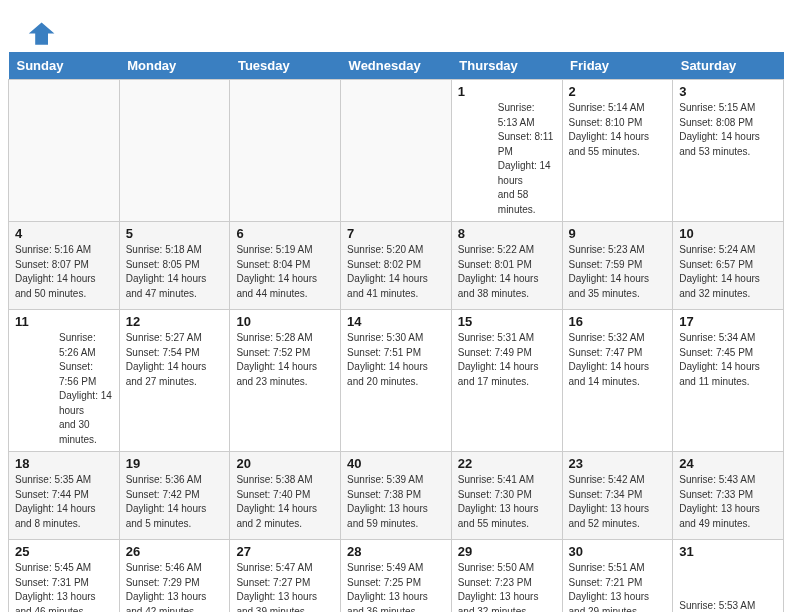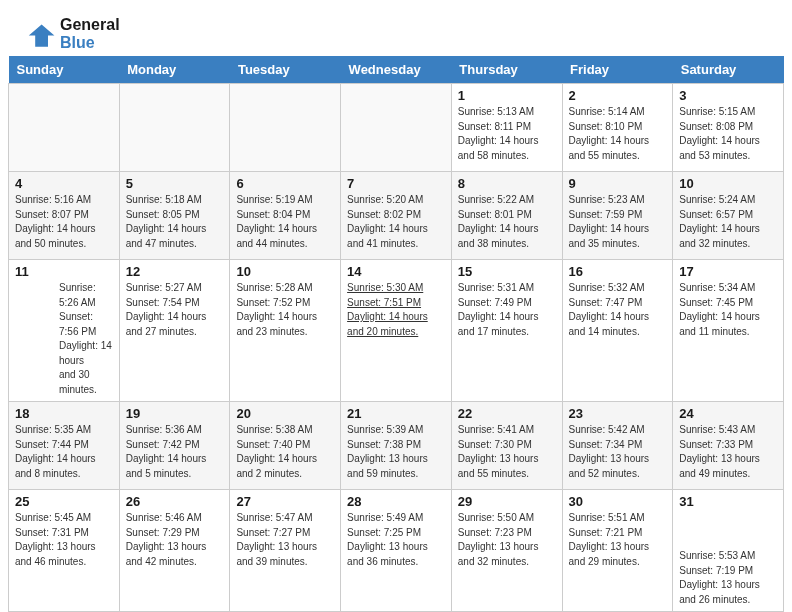--- a/index.html
+++ b/index.html
@@ -85,24 +85,20 @@
   </style>
 </head>
 <body>
 
 <div class="header">
   <div class="logo">
     <svg class="logo-icon" viewBox="0 0 40 40">
       <rect x="0" y="0" width="40" height="40" fill="white"></rect>
       <polygon points="22,8 38,22 30,22 30,36 14,36 14,22 6,22" fill="#3a7fc1"></polygon>
     </svg>
-    <div>
-      <div style="font-size:16px;font-weight:bold;color:#1a1a1a;">General</div>
-      <div style="font-size:16px;font-weight:bold;color:#3a7fc1;">Blue</div>
-    </div>
   </div>
   <div class="title-block">
     <div class="main-title"></div>
     <div class="subtitle"></div>
   </div>
 </div>
 
 <div class="calendar">
   <table>
     <thead>
@@ -117,21 +113,21 @@
         </tr>
     </thead>
     <tbody id="calendar-body">
     <tr>
           <td class="empty"></td>
           <td class="empty"></td>
           <td class="empty"></td>
           <td class="empty"></td>
           <td style="background: rgb(255, 255, 255);">
             <span class="day-number">1</span>
-            <div class="day-info" style="white-space: pre-line;">Sunrise: 5:13 AM
+            <div class="day-info" style="white-space: pre-line; margin-left: 40px;">Sunrise: 5:13 AM
 Sunset: 8:11 PM
 Daylight: 14 hours
 and 58 minutes.</div>
           </td>
           <td style="background: rgb(255, 255, 255);">
             <span class="day-number">2</span>
             <div class="day-info" style="white-space: pre-line;">Sunrise: 5:14 AM
 Sunset: 8:10 PM
 Daylight: 14 hours
 and 55 minutes.</div>
@@ -212,21 +208,21 @@
           </td>
           <td style="background: rgb(255, 255, 255);">
             <span class="day-number">10</span>
             <div class="day-info" style="white-space: pre-line;">Sunrise: 5:28 AM
 Sunset: 7:52 PM
 Daylight: 14 hours
 and 23 minutes.</div>
           </td>
           <td style="background: rgb(255, 255, 255);">
             <span class="day-number">14</span>
-            <div class="day-info" style="white-space: pre-line; text-decoration: underline;">Sunrise: 5:30 AM
+            <div class="day-info" style="white-space: pre-line;">Sunrise: 5:30 AM
 Sunset: 7:51 PM
 Daylight: 14 hours
 and 20 minutes.</div>
           </td>
           <td style="background: rgb(255, 255, 255);">
             <span class="day-number">15</span>
             <div class="day-info" style="white-space: pre-line;">Sunrise: 5:31 AM
 Sunset: 7:49 PM
 Daylight: 14 hours
 and 17 minutes.</div>
@@ -262,21 +258,21 @@
 and 5 minutes.</div>
           </td>
           <td style="background: rgb(245, 245, 245);">
             <span class="day-number">20</span>
             <div class="day-info" style="white-space: pre-line;">Sunrise: 5:38 AM
 Sunset: 7:40 PM
 Daylight: 14 hours
 and 2 minutes.</div>
           </td>
           <td style="background: rgb(245, 245, 245);">
-            <span class="day-number">21</span>
+            <span class="day-number">40</span>
             <div class="day-info" style="white-space: pre-line;">Sunrise: 5:39 AM
 Sunset: 7:38 PM
 Daylight: 13 hours
 and 59 minutes.</div>
           </td>
           <td style="background: rgb(245, 245, 245);">
             <span class="day-number">22</span>
             <div class="day-info" style="white-space: pre-line;">Sunrise: 5:41 AM
 Sunset: 7:30 PM
 Daylight: 13 hours

